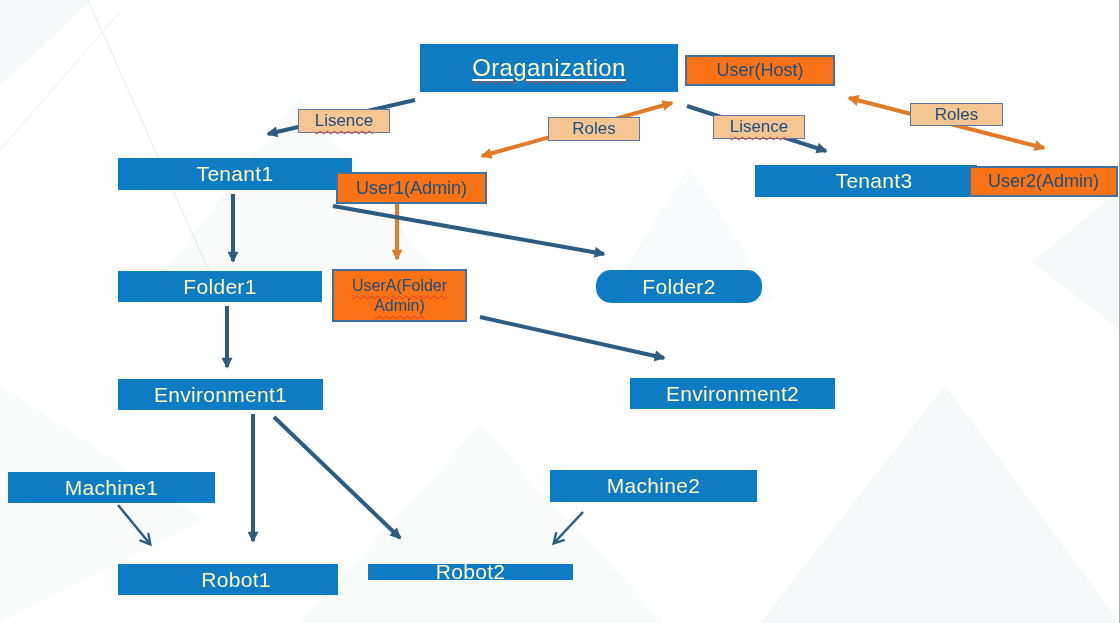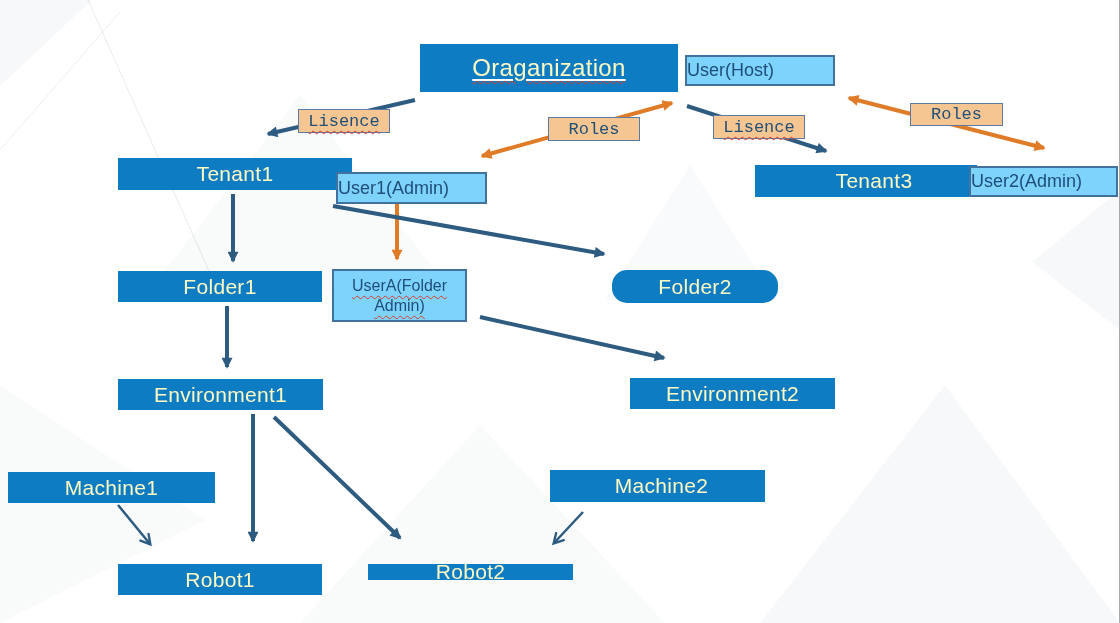--- a/index.html
+++ b/index.html
@@ -18,28 +18,28 @@
     overflow:hidden;font-family:"Liberation Sans",sans-serif;
     border-right:1px solid #ababab;box-sizing:border-box;
   }
   .decor,.arrows{position:absolute;left:0;top:0;width:1120px;height:623px;}
   .node{
     position:absolute;background:var(--node-blue);color:#fef9c3;
     display:flex;align-items:center;justify-content:center;
     font-size:21px;letter-spacing:.3px;text-align:center;
   }
   .ubox{
-    position:absolute;background:#7dd3fc;border:2px solid var(--user-border);
-    color:var(--user-text);display:flex;align-items:center;justify-content:flex-start;
+    position:absolute;background:#f97316;border:2px solid var(--user-border);
+    color:var(--user-text);display:flex;align-items:center;justify-content:center;
     font-size:18px;box-sizing:border-box;text-align:center;line-height:1.25;
   }
   .elabel{
     position:absolute;background:var(--label-fill);border:1.5px solid var(--label-border);
     color:var(--label-text);display:flex;align-items:center;justify-content:center;
-    font-size:17px;box-sizing:border-box;font-family:Liberation Mono, monospace;
+    font-size:17px;box-sizing:border-box;
   }
   .wavy{
     text-decoration-line:underline;text-decoration-style:wavy;
     text-decoration-color:#dd3a2a;text-decoration-thickness:1px;
     text-underline-offset:4px;
   }
   .solid-u{text-decoration:underline;text-decoration-color:#ffffff;text-underline-offset:3px;}
   .org{font-size:24px;}
   .usera{font-size:16px;padding:2px 4px;}
   line{stroke-linecap:butt;}
@@ -110,36 +110,36 @@
   </div>
   <div class="node" style="left:118px;top:158px;width:234px;height:32px;">
     <span>Tenant1</span>
   </div>
   <div class="node" style="left:755px;top:165px;width:206px;height:32px;padding-left:16px;">
     <span>Tenant3</span>
   </div>
   <div class="node" style="left:118px;top:271px;width:204px;height:31px;">
     <span>Folder1</span>
   </div>
-  <div class="node" style="left:612px;top:270px;width:166px;height:33px;border-radius:15px;">
+  <div class="node" style="left:596px;top:270px;width:166px;height:33px;border-radius:15px;">
     <span>Folder2</span>
   </div>
   <div class="node" style="left:118px;top:379px;width:205px;height:31px;">
     <span>Environment1</span>
   </div>
   <div class="node" style="left:630px;top:378px;width:205px;height:31px;">
     <span>Environment2</span>
   </div>
   <div class="node" style="left:8px;top:472px;width:207px;height:31px;justify-content:center;">
     <span>Machine1</span>
   </div>
-  <div class="node" style="left:550px;top:470px;width:207px;height:32px;padding-left:8px;">
+  <div class="node" style="left:550px;top:470px;width:207px;height:32px;">
     <span>Machine2</span>
   </div>
-  <div class="node" style="left:118px;top:564px;width:204px;height:31px;">
+  <div class="node" style="left:118px;top:564px;width:204px;height:31px;padding-left:16px;">
     <span>Robot1</span>
   </div>
   <div class="node" style="left:368px;top:564px;width:205px;height:16px;">
     <span>Robot2</span>
   </div>
 
   <div class="ubox" style="left:685px;top:55px;width:150px;height:31px;">
     <span>User(Host)</span>
   </div>
   <div class="ubox" style="left:336px;top:172px;width:151px;height:32px;">

